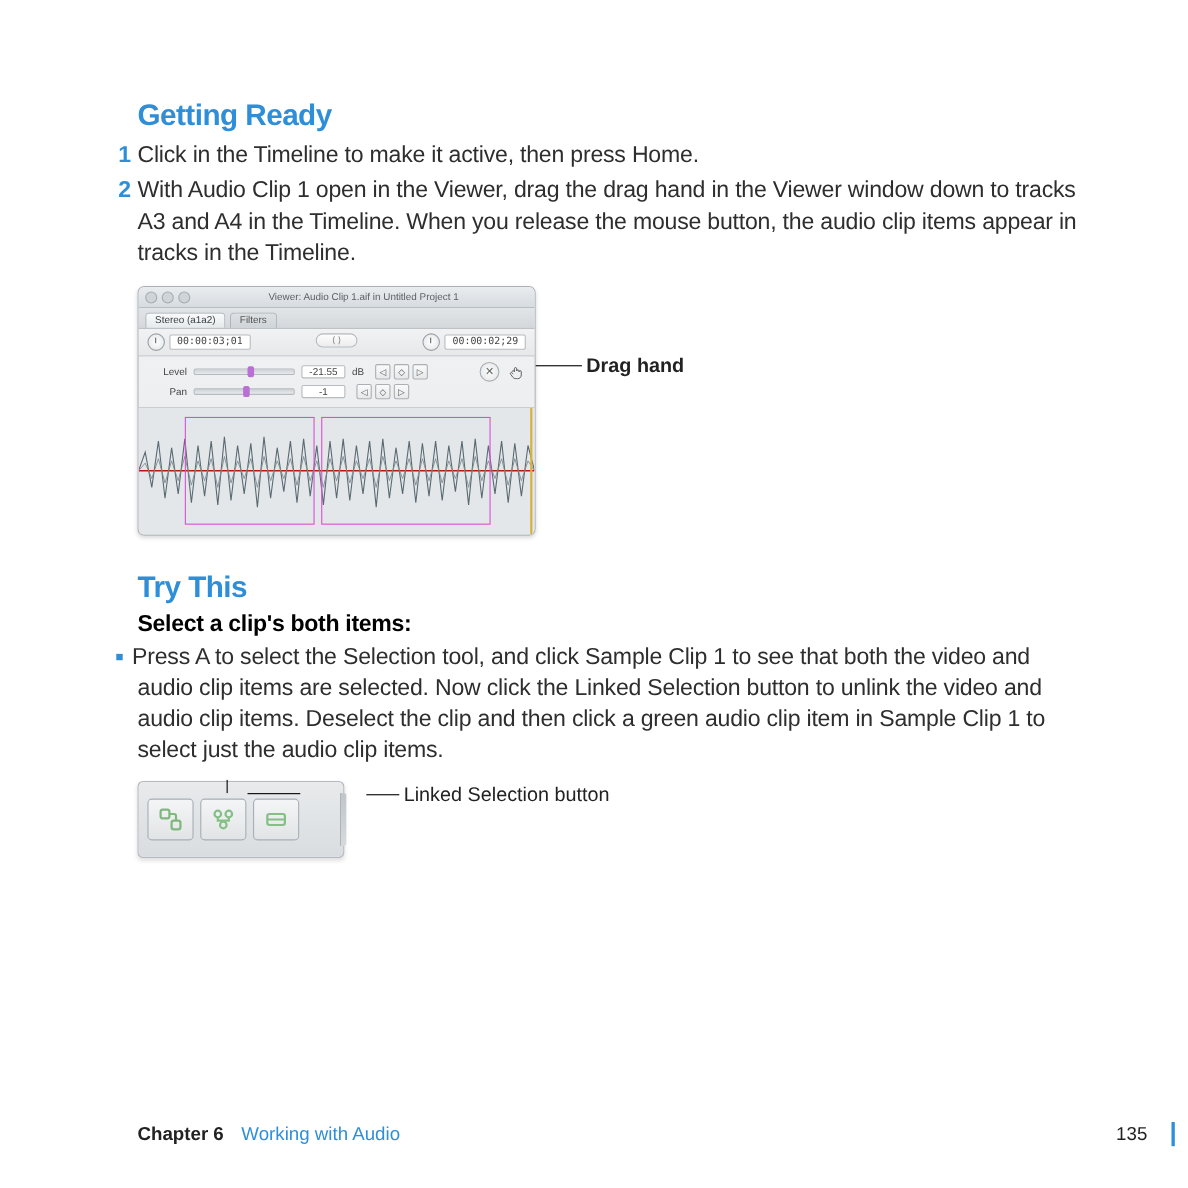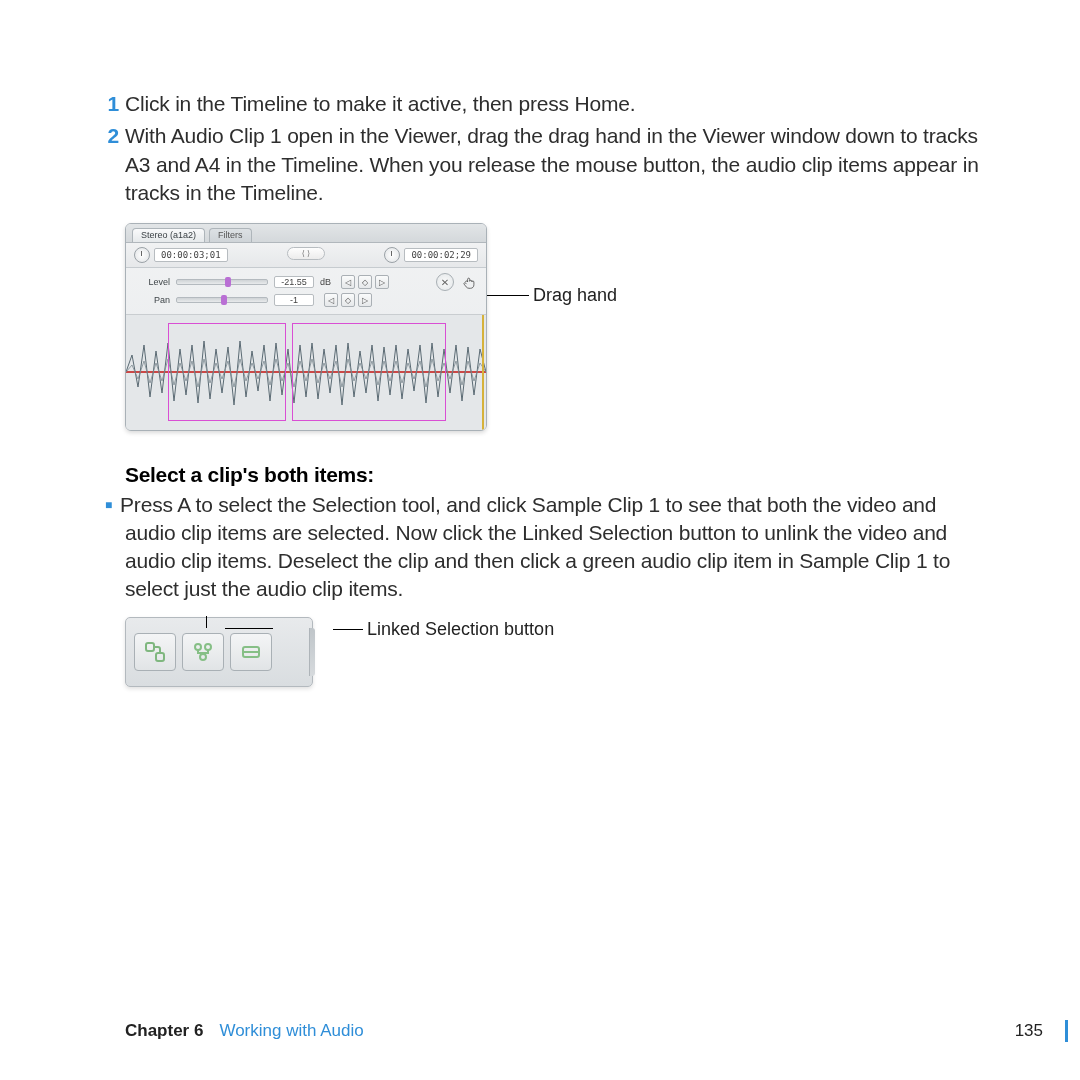--- a/index.html
+++ b/index.html
@@ -169,21 +169,21 @@
     background: linear-gradient(#e9eced,#dfe3e5);
     position: relative;
     overflow: hidden;
   }
   .wave svg{width:100%;height:100%;display:block;}
   .sel-rect{position:absolute;border:1px solid #d94fd4;pointer-events:none;}
   .callout {
     display:flex;align-items:center;margin-top:62px;margin-left:0;
   }
   .callout .line{width:42px;height:1px;background:#000;}
-  .callout .lbl{font-size:18px;color:#222;margin-left:4px;}
+  .callout .lbl{font-size:18px;color:#222;margin-left:4px;font-weight:bold;}
 
   
   .fig2 {
     margin: 14px 0 0 0;
     display:flex; align-items:flex-start;
   }
   .toolbar {
     width: 170px; height: 68px;
     background: linear-gradient(#e8eaec,#d9dde0);
     border:1px solid #b3b9be;
@@ -220,28 +220,37 @@
   .footer .pnum { margin-left:auto; color:#222; margin-right:22px;}
   .footer .bar { width:3px; height:22px; background:#2f8ed8; }
   .co2container{position:relative;display:flex;align-items:flex-start;}
   .leader1{position:absolute;left:81px;top:-1px;width:1px;height:12px;background:#000;}
 </style>
 </head>
 <body>
 
 <div class="page">
 
+  <h2 class="blue">Getting Ready</h2>
 
   <ol class="steps">
     <li><span class="step-num">1</span><span>Click in the Timeline to make it active, then press Home.</span></li>
     <li><span class="step-num">2</span><span>With Audio Clip 1 open in the Viewer, drag the drag hand in the Viewer window down to tracks A3 and A4 in the Timeline. When you release the mouse button, the audio clip items appear in tracks in the Timeline.</span></li>
   </ol>
 
   <div class="fig1">
     <div class="viewer">
+      <div class="titlebar">
+        <div class="traffic">
+          <div class="tl"></div>
+          <div class="tl"></div>
+          <div class="tl"></div>
+        </div>
+        <div class="title">Viewer: Audio Clip 1.aif in Untitled Project 1</div>
+      </div>
       <div class="tabs">
         <div class="tab">Stereo (a1a2)</div>
         <div class="tab inactive">Filters</div>
       </div>
       <div class="controls">
         <div class="tc">
           <div class="clock"></div>
           <div class="tcbox">00:00:03;01</div>
         </div>
         <div class="zoom">⟨ ⟩</div>
@@ -296,20 +305,21 @@
         <div class="sel-rect" style="left:166px;top:8px;width:152px;height:96px;"></div>
         <div style="position:absolute;right:2px;top:0;bottom:0;width:2px;background:#d6b23a;"></div>
       </div>
     </div>
     <div class="callout">
       <div class="line"></div>
       <div class="lbl">Drag hand</div>
     </div>
   </div>
 
+  <h2 class="blue" style="margin-top:30px">Try This</h2>
   <div class="sub">Select a clip's both items:</div>
   <ul class="bul">
     <li><span class="bullet-sq">■</span><span>Press A to select the Selection tool, and click Sample Clip 1 to see that both the video and audio clip items are selected. Now click the Linked Selection button to unlink the video and audio clip items. Deselect the clip and then click a green audio clip item in Sample Clip 1 to select just the audio clip items.</span></li>
   </ul>
 
   <div class="fig2">
     <div style="position:relative">
       <div class="toolbar">
         <div class="tbtn">
           <svg viewBox="0 0 26 26">

